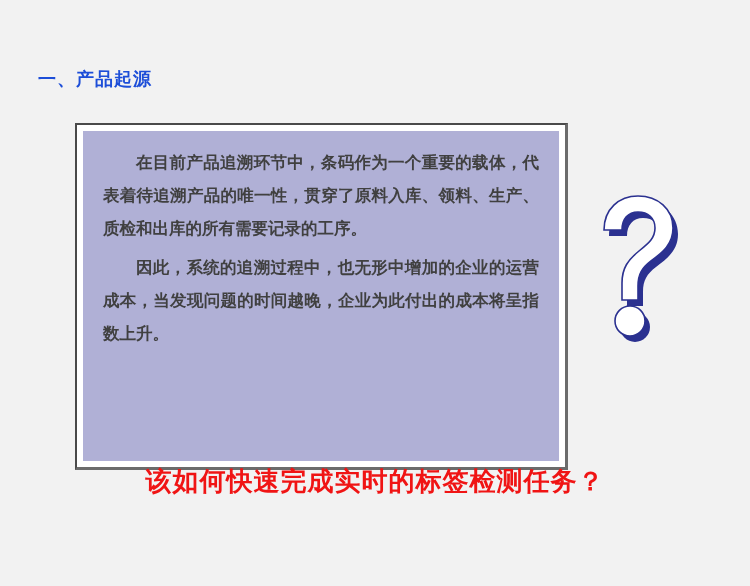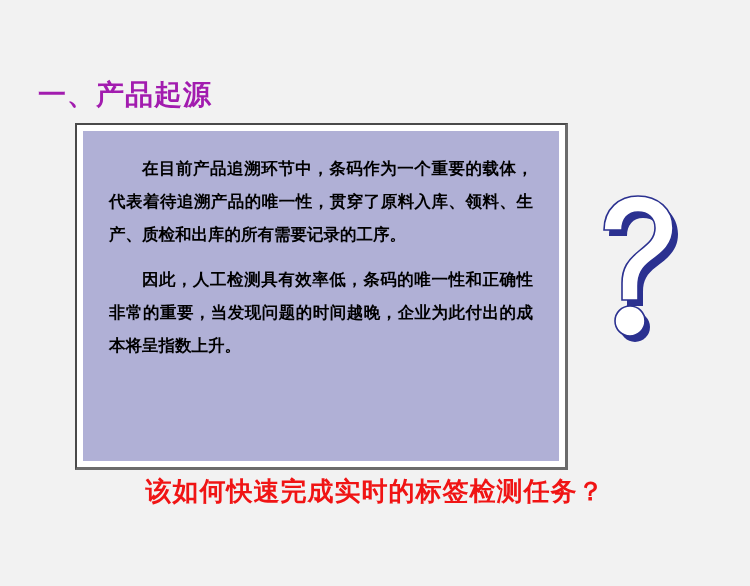--- a/index.html
+++ b/index.html
@@ -20,27 +20,27 @@
     position: relative;
     width: 750px;
     height: 586px;
     background: #f2f2f2;
   }
 
   
   .section-title {
     position: absolute;
     left: 38px;
-    top: 78px;
+    top: 62px;
     font-family: "DejaVu Serif", "Liberation Serif", serif;
     font-weight: bold;
-    font-size: 28px;
+    font-size: 18px;
     line-height: 34px;
     letter-spacing: 1px;
-    color: #a21caf;
+    color: #1d4ed8;
     white-space: nowrap;
   }
 
   
   .content-box {
     position: absolute;
     left: 75px;
     top: 123px;
     width: 493px;
     height: 347px;
@@ -59,23 +59,23 @@
     background: #b0b0d6;
     padding: 9px 14px 10px 14px;
     overflow: hidden;
   }
 
   .para {
     font-family: "DejaVu Serif", "Liberation Serif", serif;
     font-weight: bold;
     font-size: 16.5px;
     line-height: 33px;
-    color: #000000;
+    color: #404040;
     text-indent: 2em;
-    margin: 12px;
+    margin: 6px;
     text-align: justify;
     text-justify: inter-ideograph;
     letter-spacing: 0px;
   }
 
   
   .question-mark {
     position: absolute;
     left: 588px;
     top: 188px;
@@ -86,21 +86,21 @@
   .question-mark svg {
     display: block;
     width: 100px;
     height: 160px;
   }
 
   
   .callout {
     position: absolute;
     left: 0;
-    top: 473px;
+    top: 463px;
     width: 750px;
     text-align: center;
     font-family: "DejaVu Sans", "Liberation Sans", sans-serif;
     font-weight: bold;
     font-size: 26px;
     line-height: 36px;
     color: #f01414;
     letter-spacing: 1px;
     white-space: nowrap;
   }
@@ -108,21 +108,21 @@
 </head>
 <body>
 
 <div class="slide">
 
   <div class="section-title">一、产品起源</div>
 
   <div class="content-box">
     <div class="content-box-inner">
       <p class="para">在目前产品追溯环节中，条码作为一个重要的载体，代表着待追溯产品的唯一性，贯穿了原料入库、领料、生产、质检和出库的所有需要记录的工序。</p>
-      <p class="para">因此，人工检测具有效率低，条码的唯一性和正确性非常的重要，当发现问题的时间越晚，企业为此付出的成本将呈指数上升。</p>
+      <p class="para">因此，系统的追溯过程中，也无形中增加的企业的运营成本，当发现问题的时间越晚，企业为此付出的成本将呈指数上升。</p>
     </div>
   </div>
 
   <div class="question-mark">
     <svg viewBox="0 0 100 160" xmlns="http://www.w3.org/2000/svg">
 
       <g transform="translate(5,6)">
         <path d="M16 42
                  C16 21, 31 8, 50 8
                  C70 8, 85 21, 85 40

